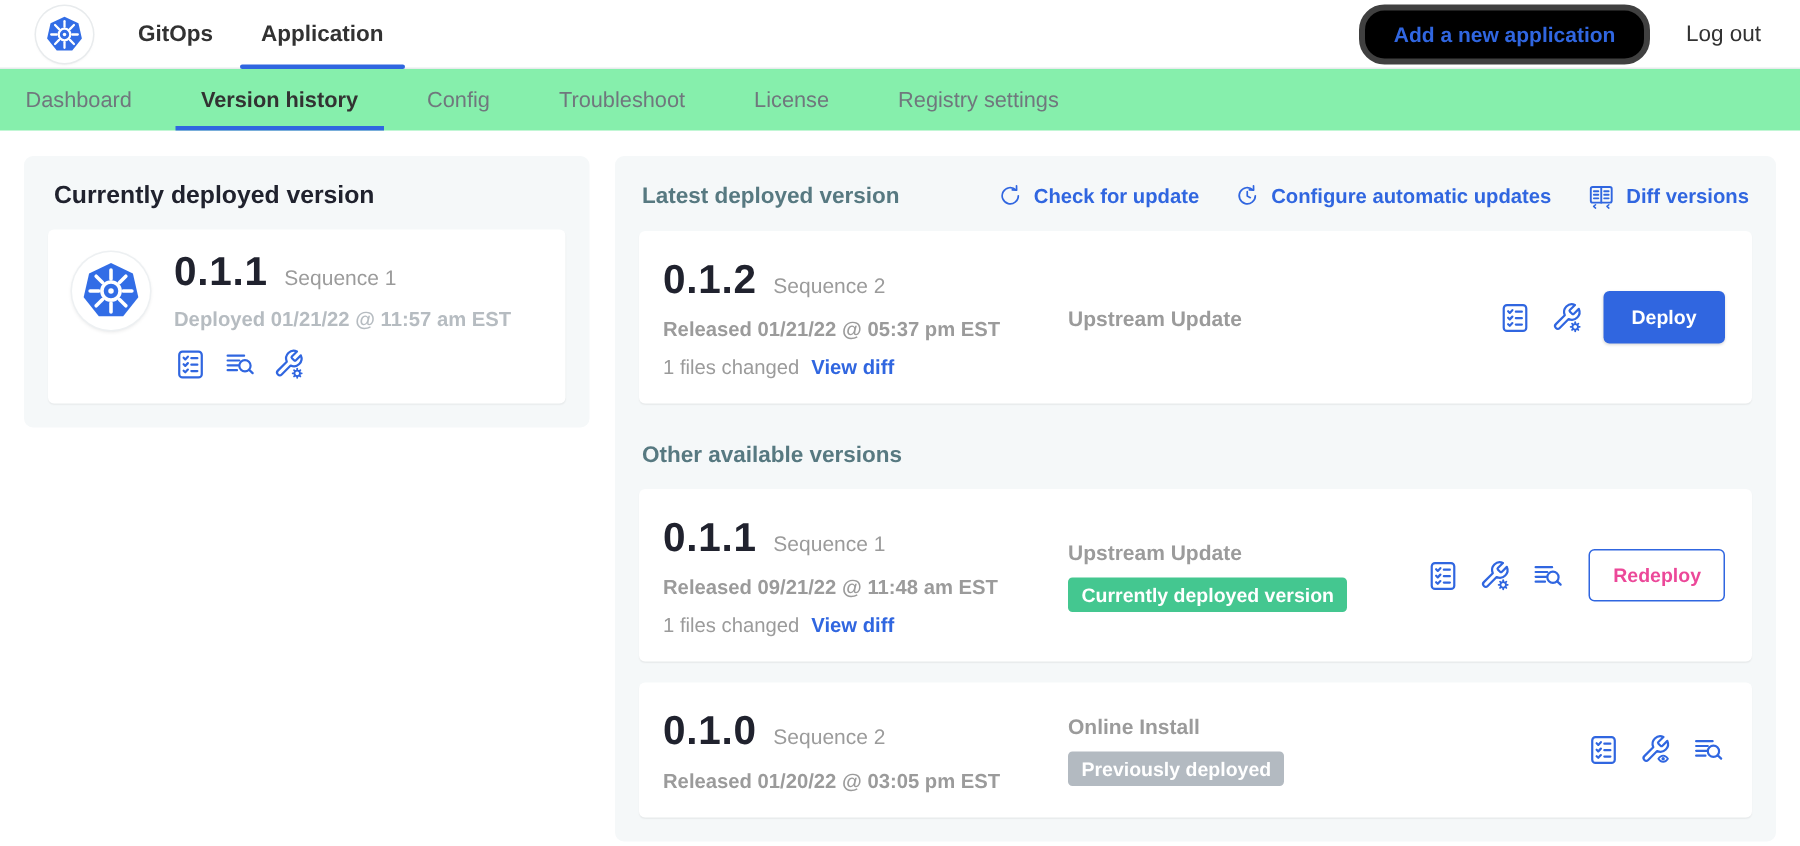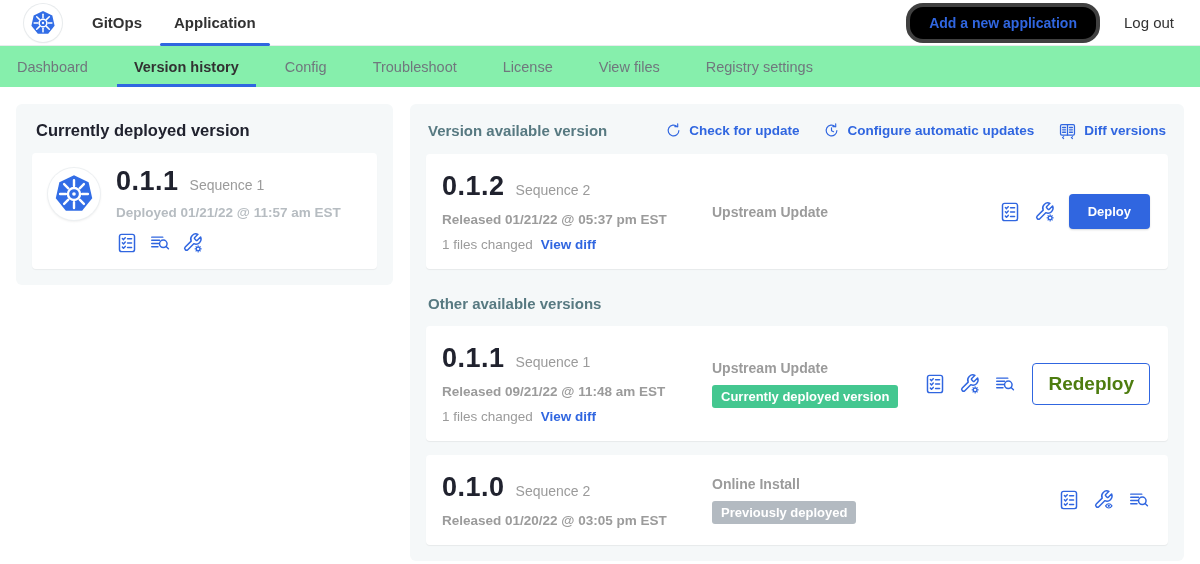--- a/index.html
+++ b/index.html
@@ -53,21 +53,21 @@
   .version-card { background:#fff; border-radius:4px; box-shadow:0 1px 1px rgba(0,0,0,.06); padding:17px 16px; display:flex; align-items:center; }
   .vc-left { width:258px; flex:0 0 auto; }
   .released { font-size:13.5px; color:#9b9b9b; font-weight:600; margin-top:10px; }
   .files-row { display:flex; align-items:center; gap:8px; margin-top:10px; font-size:13.5px; color:#9b9b9b; }
   .view-diff { color:#3066e0; font-weight:700; cursor:pointer; }
   .vc-mid { flex:1; padding-left:12px; }
   .source { font-size:14px; font-weight:700; color:#9b9b9b; }
   .badge { display:inline-block; margin-top:9px; color:#fff; font-size:13px; font-weight:700; padding:4px 9px; border-radius:3px; }
   .vc-right { display:flex; align-items:center; gap:13px; padding-right:2px; }
   .btn-primary { background:#3066e0; color:#fff; border:none; font-weight:700; font-size:13px; font-family:inherit; padding:10px 19px; border-radius:4px; cursor:pointer; box-shadow:0 1px 2px rgba(0,0,0,.15); }
-  .btn-outline { background:#fff; color:#4d7c0f; border:1px solid #3066e0; font-weight:700; font-size:19px; font-family:inherit; padding:9px 15px; border-radius:4px; cursor:pointer; margin-left:3px; }
+  .btn-outline { background:#fff; color:#ec4899; border:1px solid #3066e0; font-weight:700; font-size:13px; font-family:inherit; padding:9px 15px; border-radius:4px; cursor:pointer; margin-left:3px; }
   .other-title { margin:26px 2px 14px; }
   .mb14 { margin-bottom:14px; }
   .hidden-defs { position:absolute; width:0; height:0; overflow:hidden; }
 </style>
 </head>
 <body>
 
 <svg class="hidden-defs" aria-hidden="true">
   <defs>
     <symbol id="ic-k8s" viewBox="0 0 24 24">
@@ -182,23 +182,20 @@
       <span>Version history</span>
     </div>
   <div class="subnav-tab">
       <span>Config</span>
     </div>
   <div class="subnav-tab">
       <span>Troubleshoot</span>
     </div>
   <div class="subnav-tab">
       <span>License</span>
-    </div>
-  <div class="subnav-tab">
-      <span>View files</span>
     </div>
   <div class="subnav-tab">
       <span>Registry settings</span>
     </div>
 </nav>
 
 <main class="main">
 
   <section class="panel left-panel">
     <h2>Currently deployed version</h2>
@@ -230,21 +227,21 @@
                 <use href="#ic-wrench-gear"></use>
               </svg>
             </span>
         </div>
       </div>
     </div>
   </section>
 
   <section class="panel right-panel">
     <div class="panel-header">
-      <h2>Version available version</h2>
+      <h2>Latest deployed version</h2>
       <div class="header-actions">
         <span class="hdr-link">
           <svg class="icon">
               <use href="#ic-refresh"></use>
             </svg>
           <span>Check for update</span>
         </span>
         <span class="hdr-link">
           <svg class="icon">
               <use href="#ic-schedule"></use>

